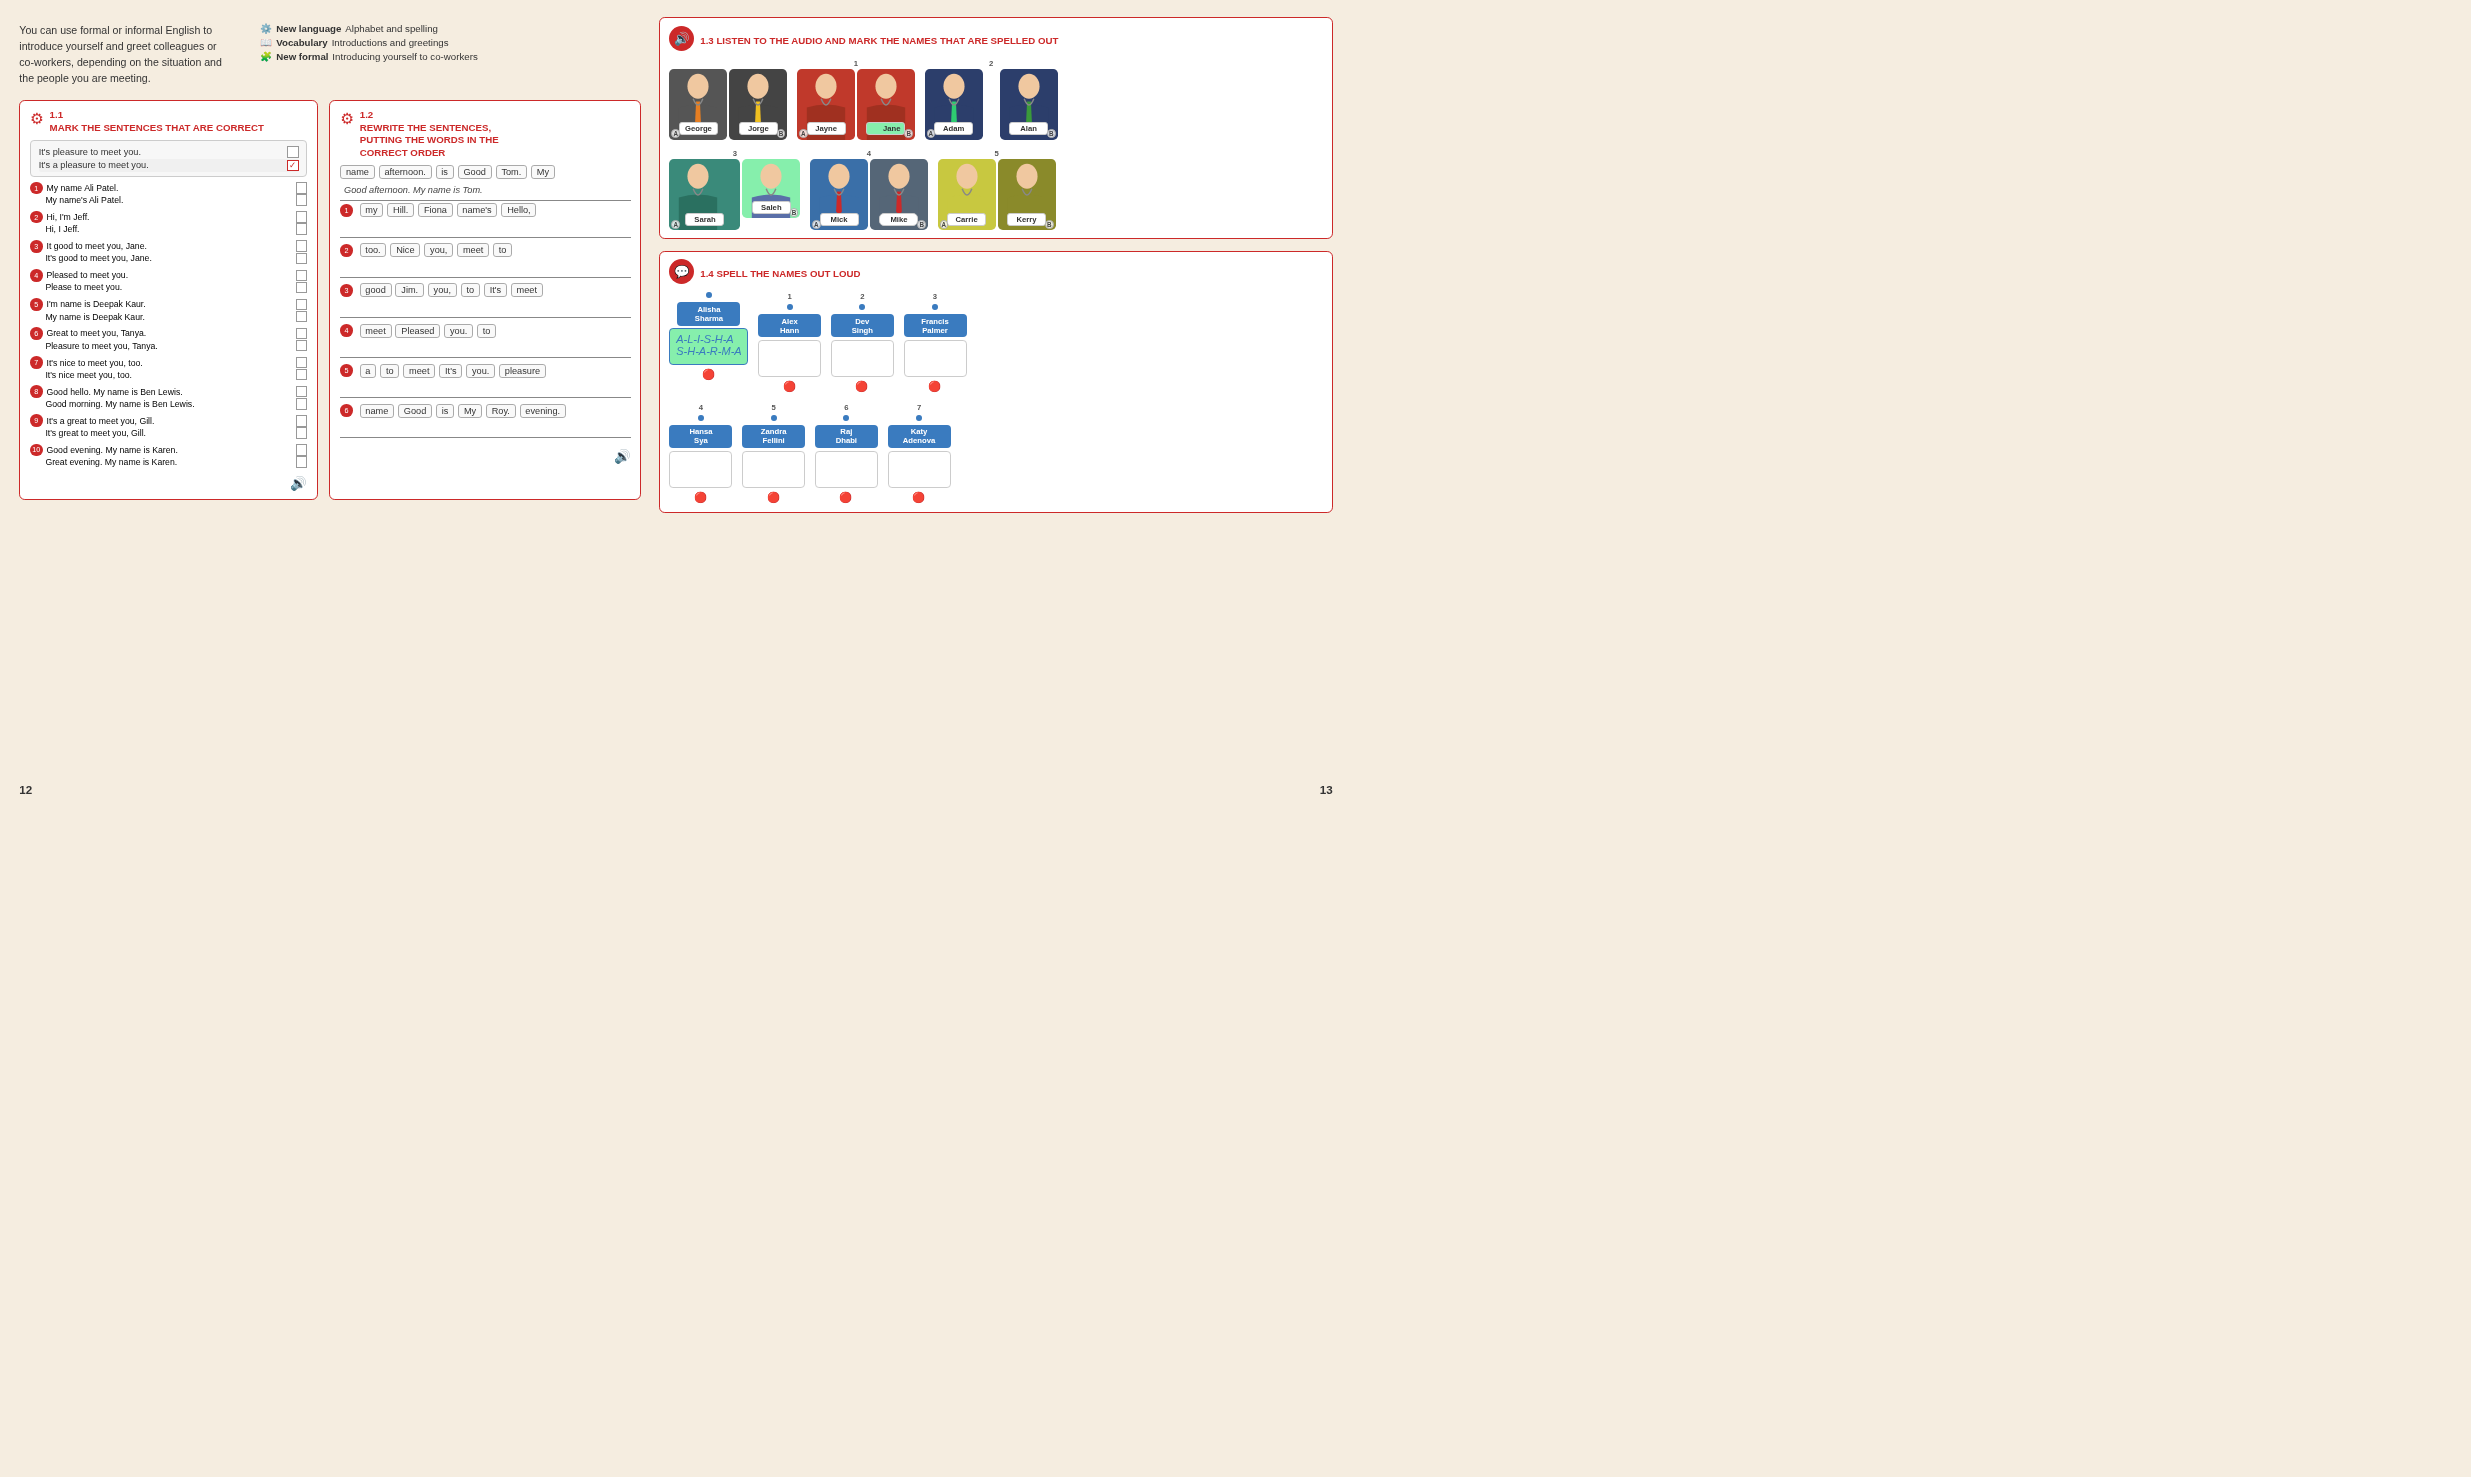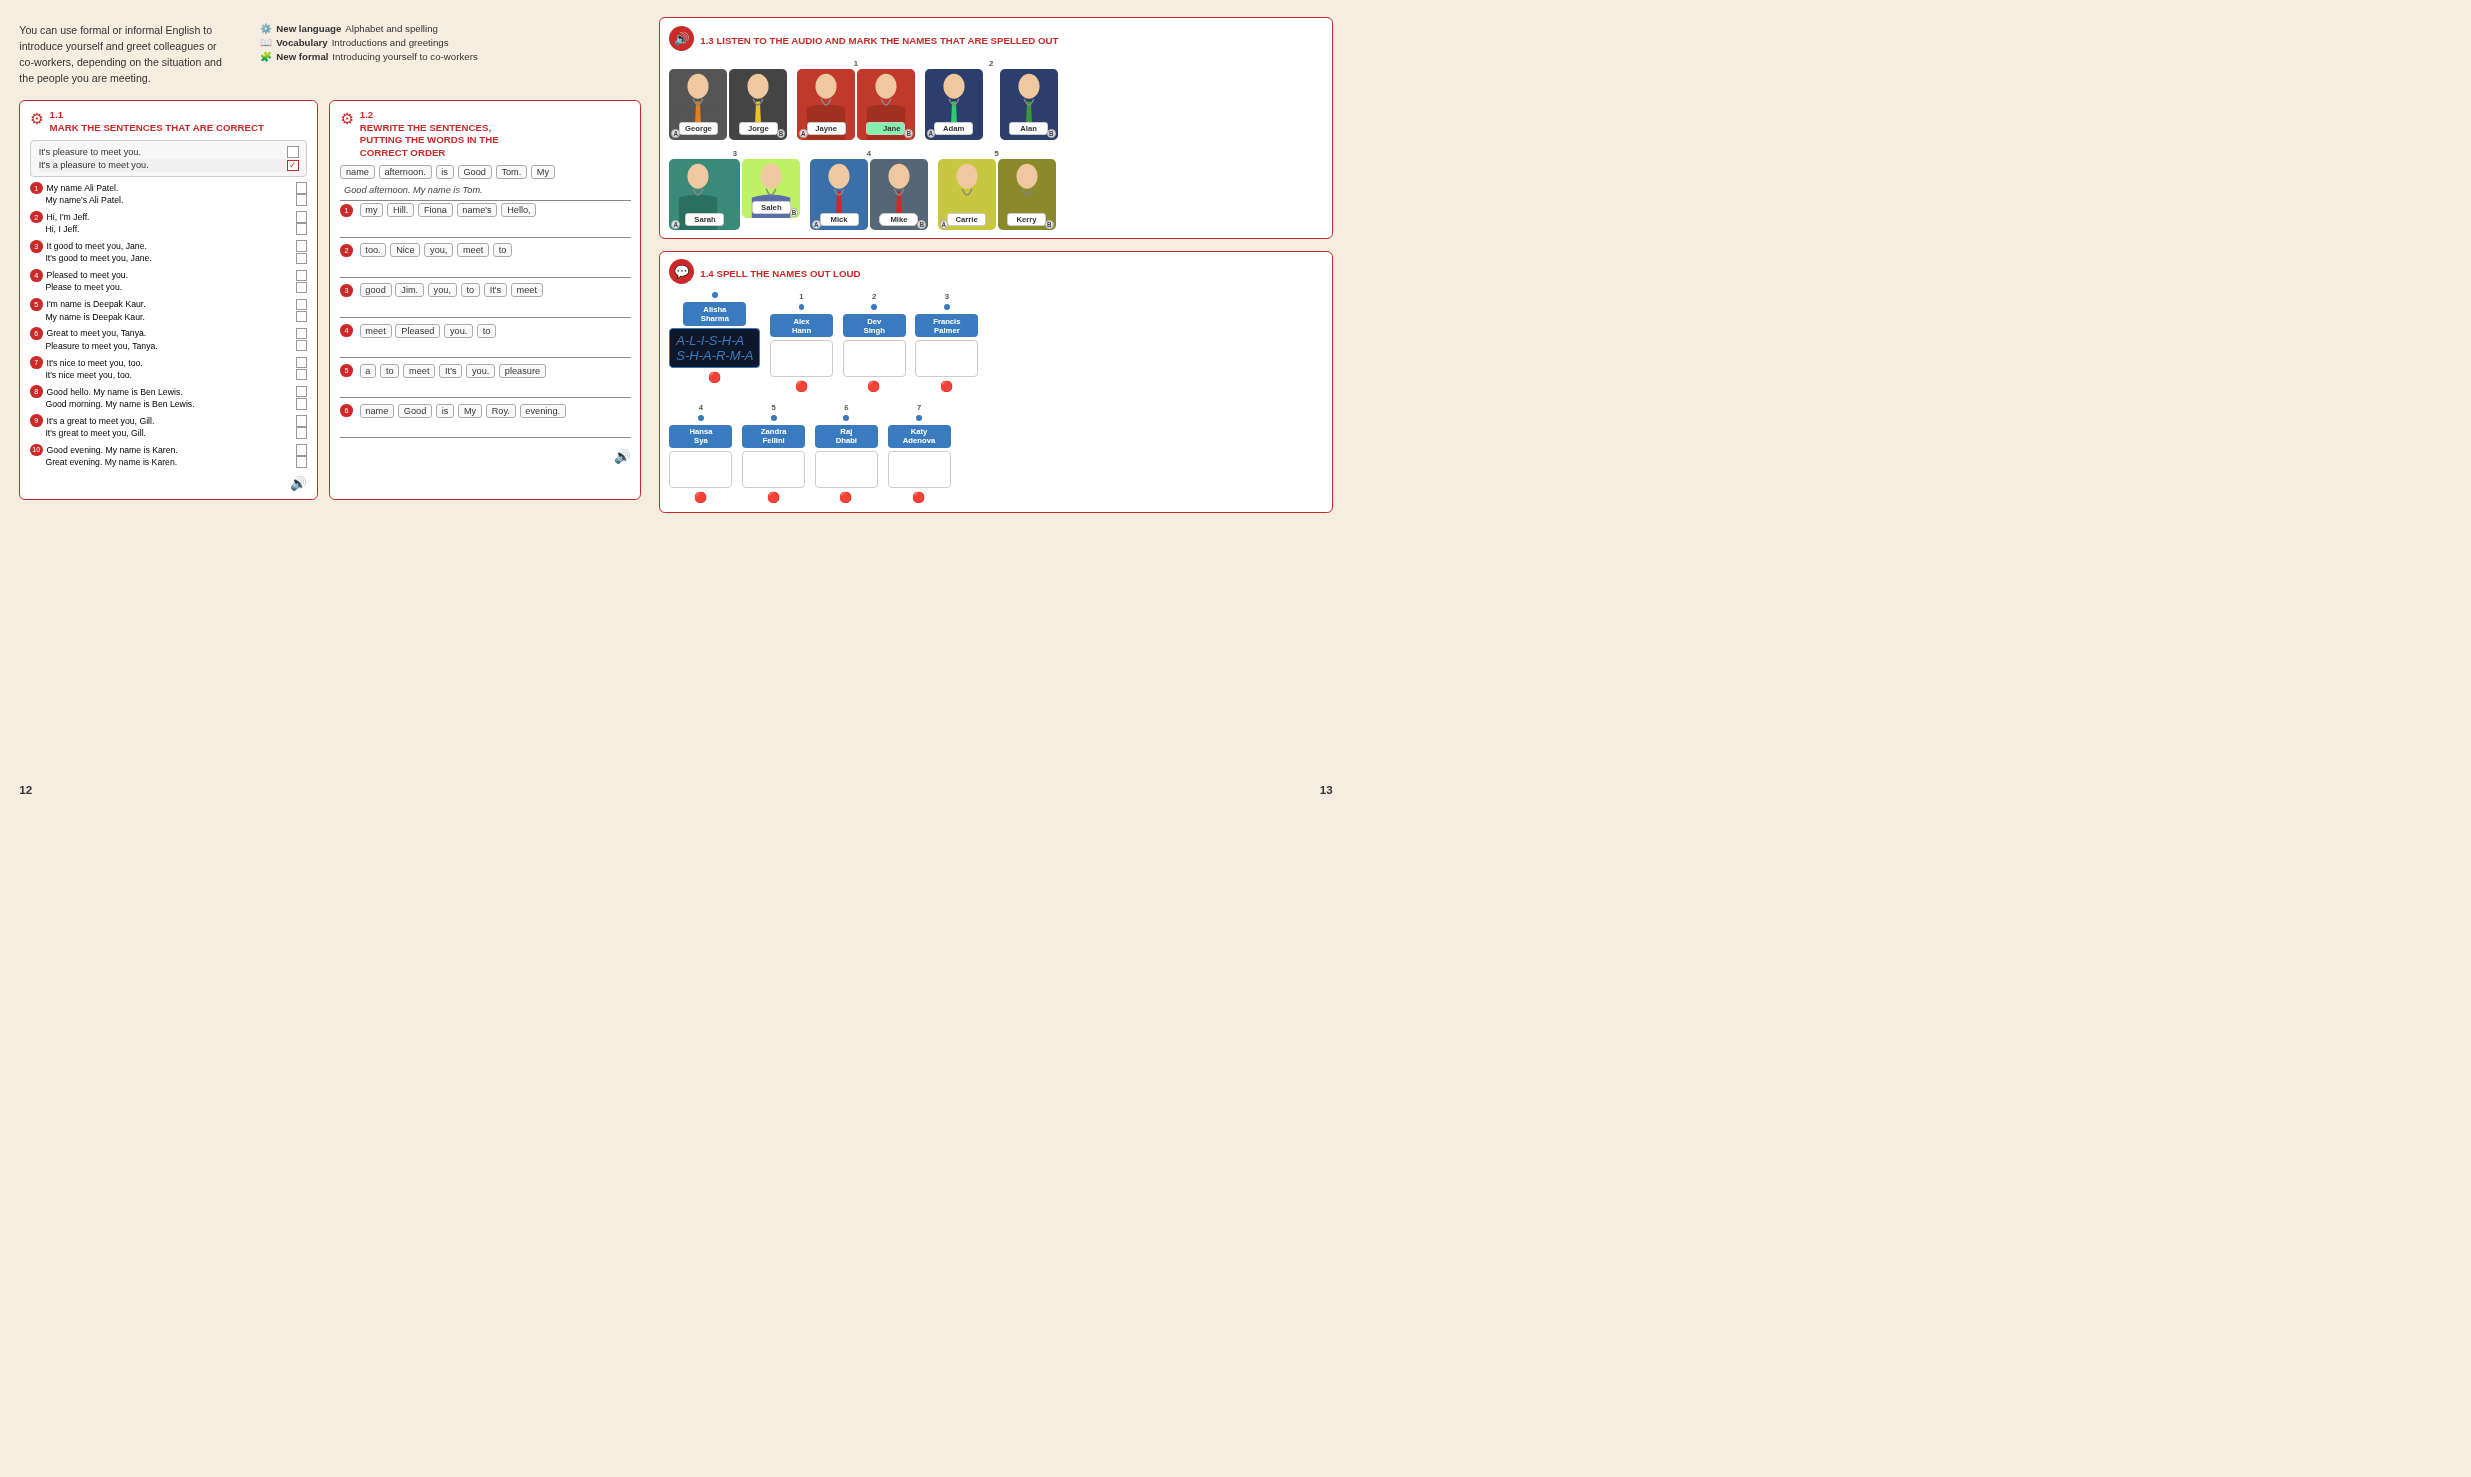--- a/index.html
+++ b/index.html
@@ -688,21 +688,21 @@
                     <svg width="58" height="71" style="position: absolute; top: 0px; left: 0px;" viewBox="0 0 60 74">
                       <ellipse cx="30" cy="18" rx="11" ry="13" fill="#f0c8a0"></ellipse>
                       <path d="M10,74 L10,40 Q30,34 50,40 L50,74 Z" fill="#2a7060"></path>
                       <path d="M25,31 Q30,44 35,31" stroke="#888" stroke-width="1.5" fill="none"></path>
                     </svg>
                     <div style="position: relative; z-index: 2; background: white; border: 1px solid rgb(204, 204, 204); border-radius: 2.9px; padding: 1px 3.9px; font-size: 7.7px; font-weight: bold; color: rgb(51, 51, 51); text-align: center; min-width: 39px;">Sarah</div>
                     <div style="position: absolute; left: 1.9px; bottom: 1.9px; font-size: 6.3px; font-weight: bold; color: rgb(68, 68, 68); background: rgba(255, 255, 255, 0.8); border: 1px solid rgb(170, 170, 170); border-radius: 50%; width: 8.7px; height: 8.7px; display: flex; align-items: center; justify-content: center; z-index: 3;">A</div>
                   </div>
                 </div>
                 <div class="card-pair">
-                  <div style="width: 58px; height: 59px; background: #bef264; border-radius: 4.8px; position: relative; overflow: hidden; display: flex; flex-direction: column; align-items: center; justify-content: flex-end; padding-bottom: 4.8px;">
+                  <div style="width: 58px; height: 59px; background: #86efac; border-radius: 4.8px; position: relative; overflow: hidden; display: flex; flex-direction: column; align-items: center; justify-content: flex-end; padding-bottom: 4.8px;">
                     <svg width="58" height="71" style="position: absolute; top: 0px; left: 0px;" viewBox="0 0 60 74">
                       <ellipse cx="30" cy="18" rx="11" ry="13" fill="#f0c8a0"></ellipse>
                       <path d="M10,74 L10,40 Q30,34 50,40 L50,74 Z" fill="#5a6fa8"></path>
                       <path d="M25,31 Q30,44 35,31" stroke="#888" stroke-width="1.5" fill="none"></path>
                     </svg>
                     <div style="position: relative; z-index: 2; background: white; border: 1px solid rgb(204, 204, 204); border-radius: 2.9px; padding: 1px 3.9px; font-size: 7.7px; font-weight: bold; color: rgb(51, 51, 51); text-align: center; min-width: 39px;">Saleh</div>
                     <div style="position: absolute; right: 1.9px; bottom: 1.9px; font-size: 6.3px; font-weight: bold; color: rgb(68, 68, 68); background: rgba(255, 255, 255, 0.8); border: 1px solid rgb(170, 170, 170); border-radius: 50%; width: 8.7px; height: 8.7px; display: flex; align-items: center; justify-content: center; z-index: 3;">B</div>
                   </div>
                 </div>
               </div>
@@ -774,21 +774,21 @@
           <span style="font-size:9.7px;font-weight:bold;color:#cc2929;">1.4 </span>
           <span class="section-title">SPELL THE NAMES OUT LOUD</span>
         </div>
       </div>
       <div class="spell-grid" id="ex14-grid">
           <div class="spell-row" style="display: flex; gap: 9.7px; align-items: flex-start;">
             <div style="display: flex; flex-direction: column; align-items: center; gap: 2.9px;">
               <div style="width: 5.8px; height: 5.8px; background: rgb(58, 123, 191); border-radius: 50%; margin: 0px auto 1px;"></div>
               <div style="background: rgb(58, 123, 191); color: white; border-radius: 3.9px; padding: 2.9px 6.8px; font-size: 7.7px; font-weight: bold; min-width: 63px; text-align: center; white-space: pre-line; position: relative;">Alisha
 Sharma</div>
-              <div style="border: 1.4px solid rgb(58, 123, 191); border-radius: 3.9px; padding: 3.9px 5.8px; font-size: 13px; font-style: italic; color: rgb(58, 123, 191); min-width: 63px; min-height: 37px; white-space: pre-line; background: #0f172a;">A-L-I-S-H-A
+              <div style="border: 1.4px solid rgb(58, 123, 191); border-radius: 3.9px; padding: 3.9px 5.8px; font-size: 11px; font-style: italic; color: rgb(58, 123, 191); min-width: 63px; min-height: 37px; white-space: pre-line; background: #86efac;">A-L-I-S-H-A
 S-H-A-R-M-A</div>
               <div style="color: rgb(204, 41, 41); font-size: 10.6px; text-align: center;">🔴</div>
             </div>
             <div style="display: flex; flex-direction: column; align-items: center; gap: 2.9px;">
               <div style="font-size: 7.7px; color: rgb(85, 85, 85); font-weight: bold;">1</div>
               <div style="width: 5.8px; height: 5.8px; background: rgb(58, 123, 191); border-radius: 50%; margin: 0px auto 1px;"></div>
               <div style="background: rgb(58, 123, 191); color: white; border-radius: 3.9px; padding: 2.9px 6.8px; font-size: 7.7px; font-weight: bold; min-width: 63px; text-align: center; white-space: pre-line; position: relative;">Alex
 Hann</div>
               <div style="border: 1.4px solid rgb(204, 204, 204); border-radius: 3.9px; padding: 3.9px 5.8px; font-size: 7.7px; min-width: 63px; min-height: 37px; background: white;"></div>
               <div style="color: rgb(204, 41, 41); font-size: 10.6px; text-align: center;">🔴</div>

